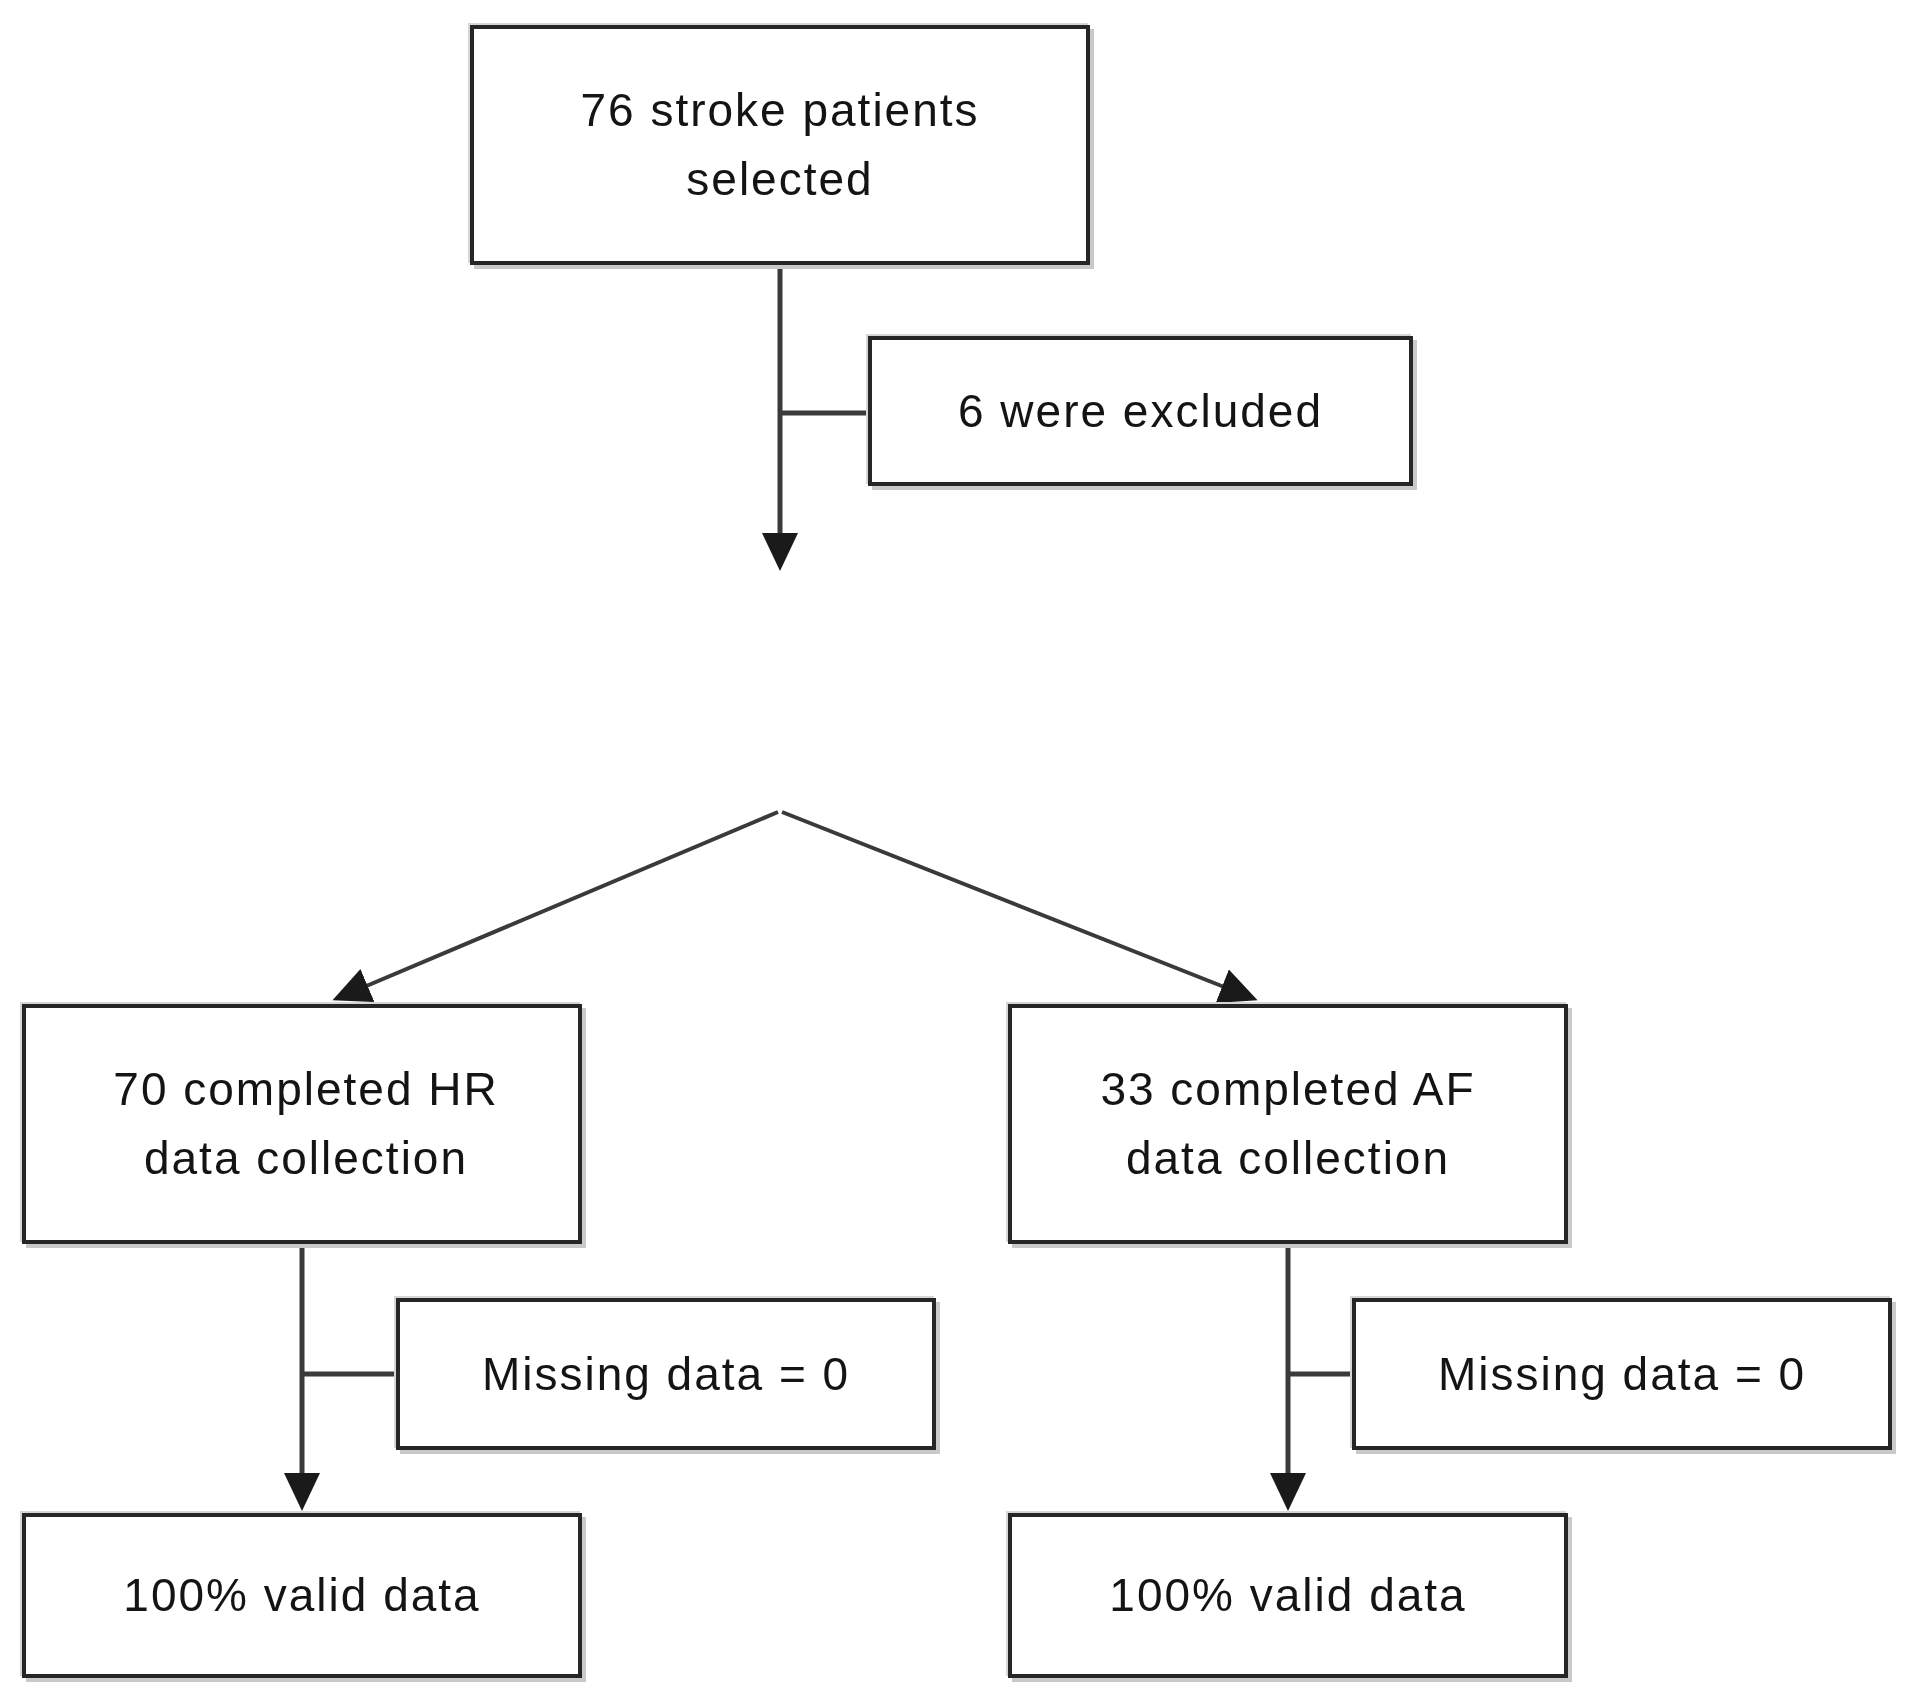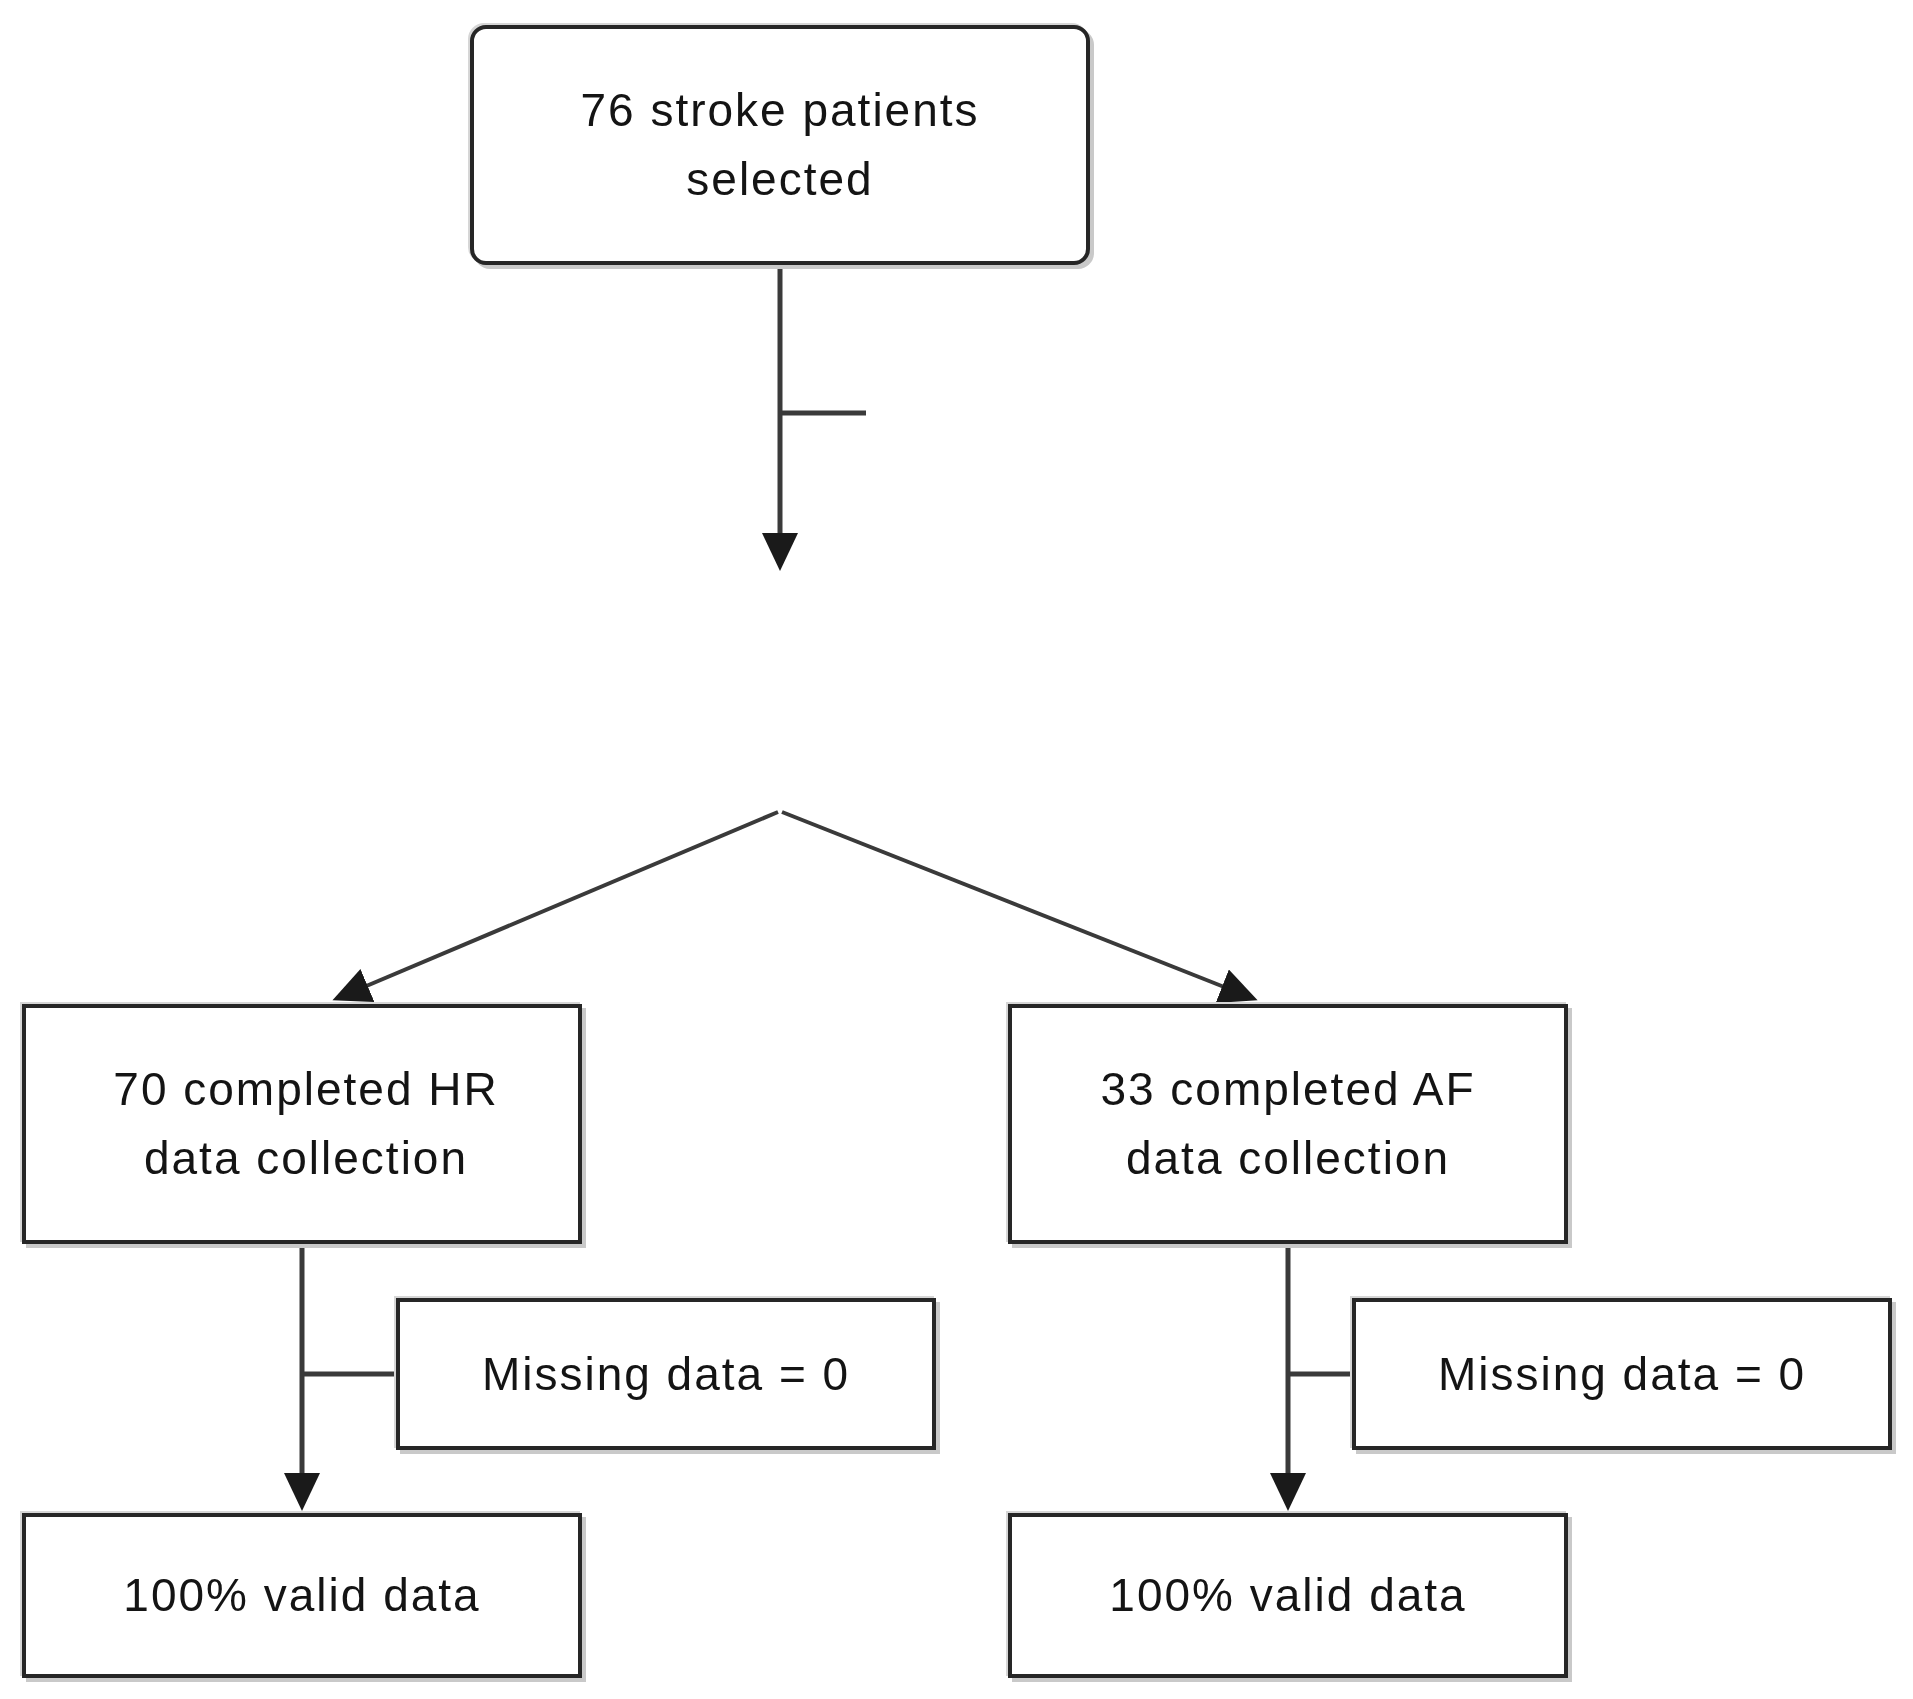--- a/index.html
+++ b/index.html
@@ -66,25 +66,28 @@
     <line class="wire diag" x1="778" y1="812" x2="338" y2="998" marker-end="url(#arrow)"></line>
     <line class="wire diag" x1="782" y1="812" x2="1252" y2="998" marker-end="url(#arrow)"></line>
 
     <line class="wire thick" x1="302" y1="1246" x2="302" y2="1505" marker-end="url(#arrow)"></line>
     <line class="wire thick" x1="302" y1="1374" x2="394" y2="1374"></line>
 
     <line class="wire thick" x1="1288" y1="1246" x2="1288" y2="1505" marker-end="url(#arrow)"></line>
     <line class="wire thick" x1="1288" y1="1374" x2="1350" y2="1374"></line>
   </svg>
 
-  <div class="node" style="left:470px; top:25px; width:620px; height:240px;border-radius:16px;">
+  <div class="node" style="left:470px; top:25px; width:620px; height:240px;">
     <span class="node-text">76 stroke patients
 selected</span>
   </div>
 
+  <div class="node" style="left:868px; top:336px; width:545px; height:150px;">
+    <span class="node-text">6 were excluded</span>
+  </div>
 
 
   <div class="node" style="left:22px; top:1004px; width:560px; height:240px;padding-left:8px;">
     <span class="node-text">70 completed HR
 data collection</span>
   </div>
 
   <div class="node" style="left:1008px; top:1004px; width:560px; height:240px;">
     <span class="node-text">33 completed AF
 data collection</span>

